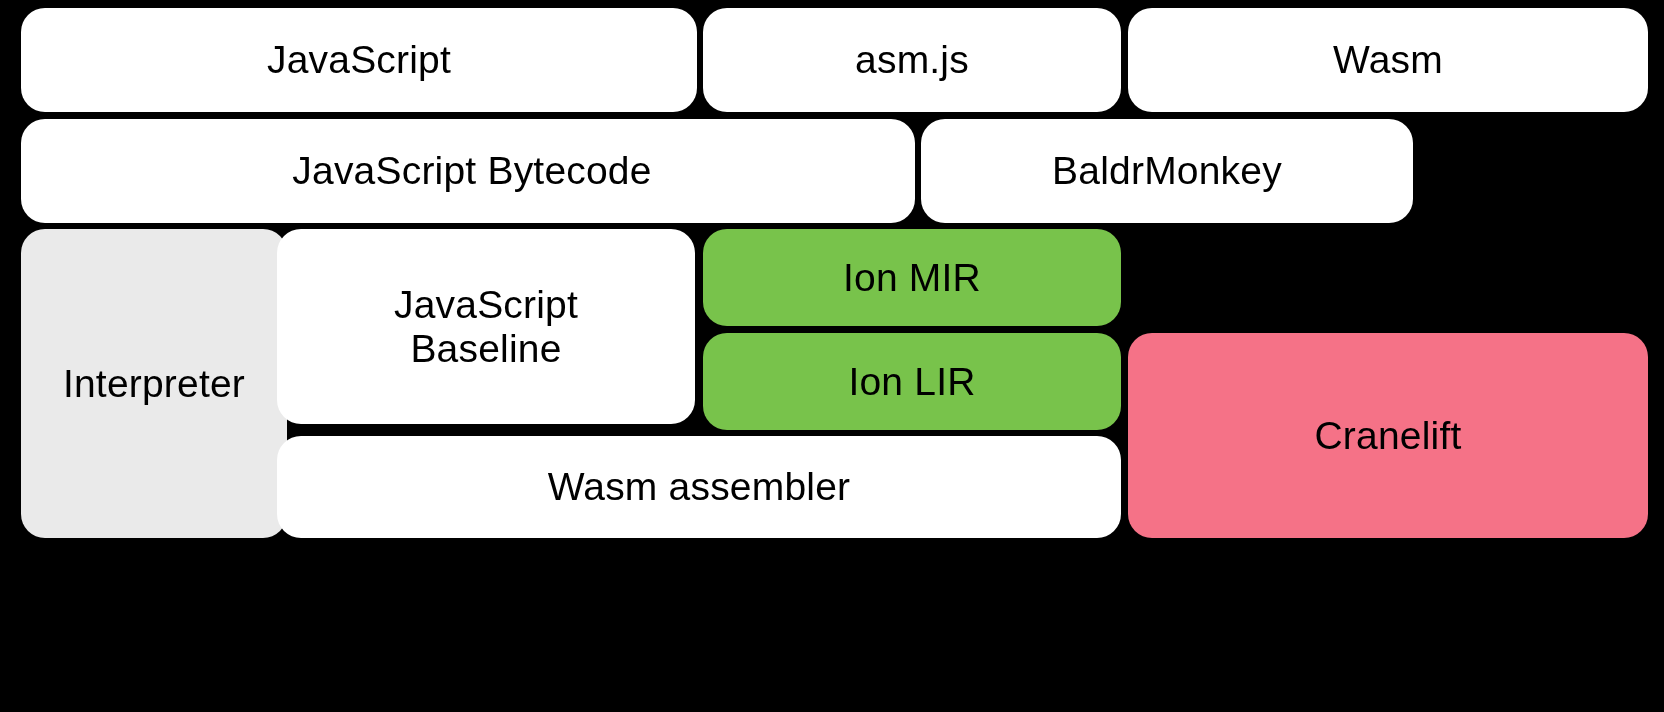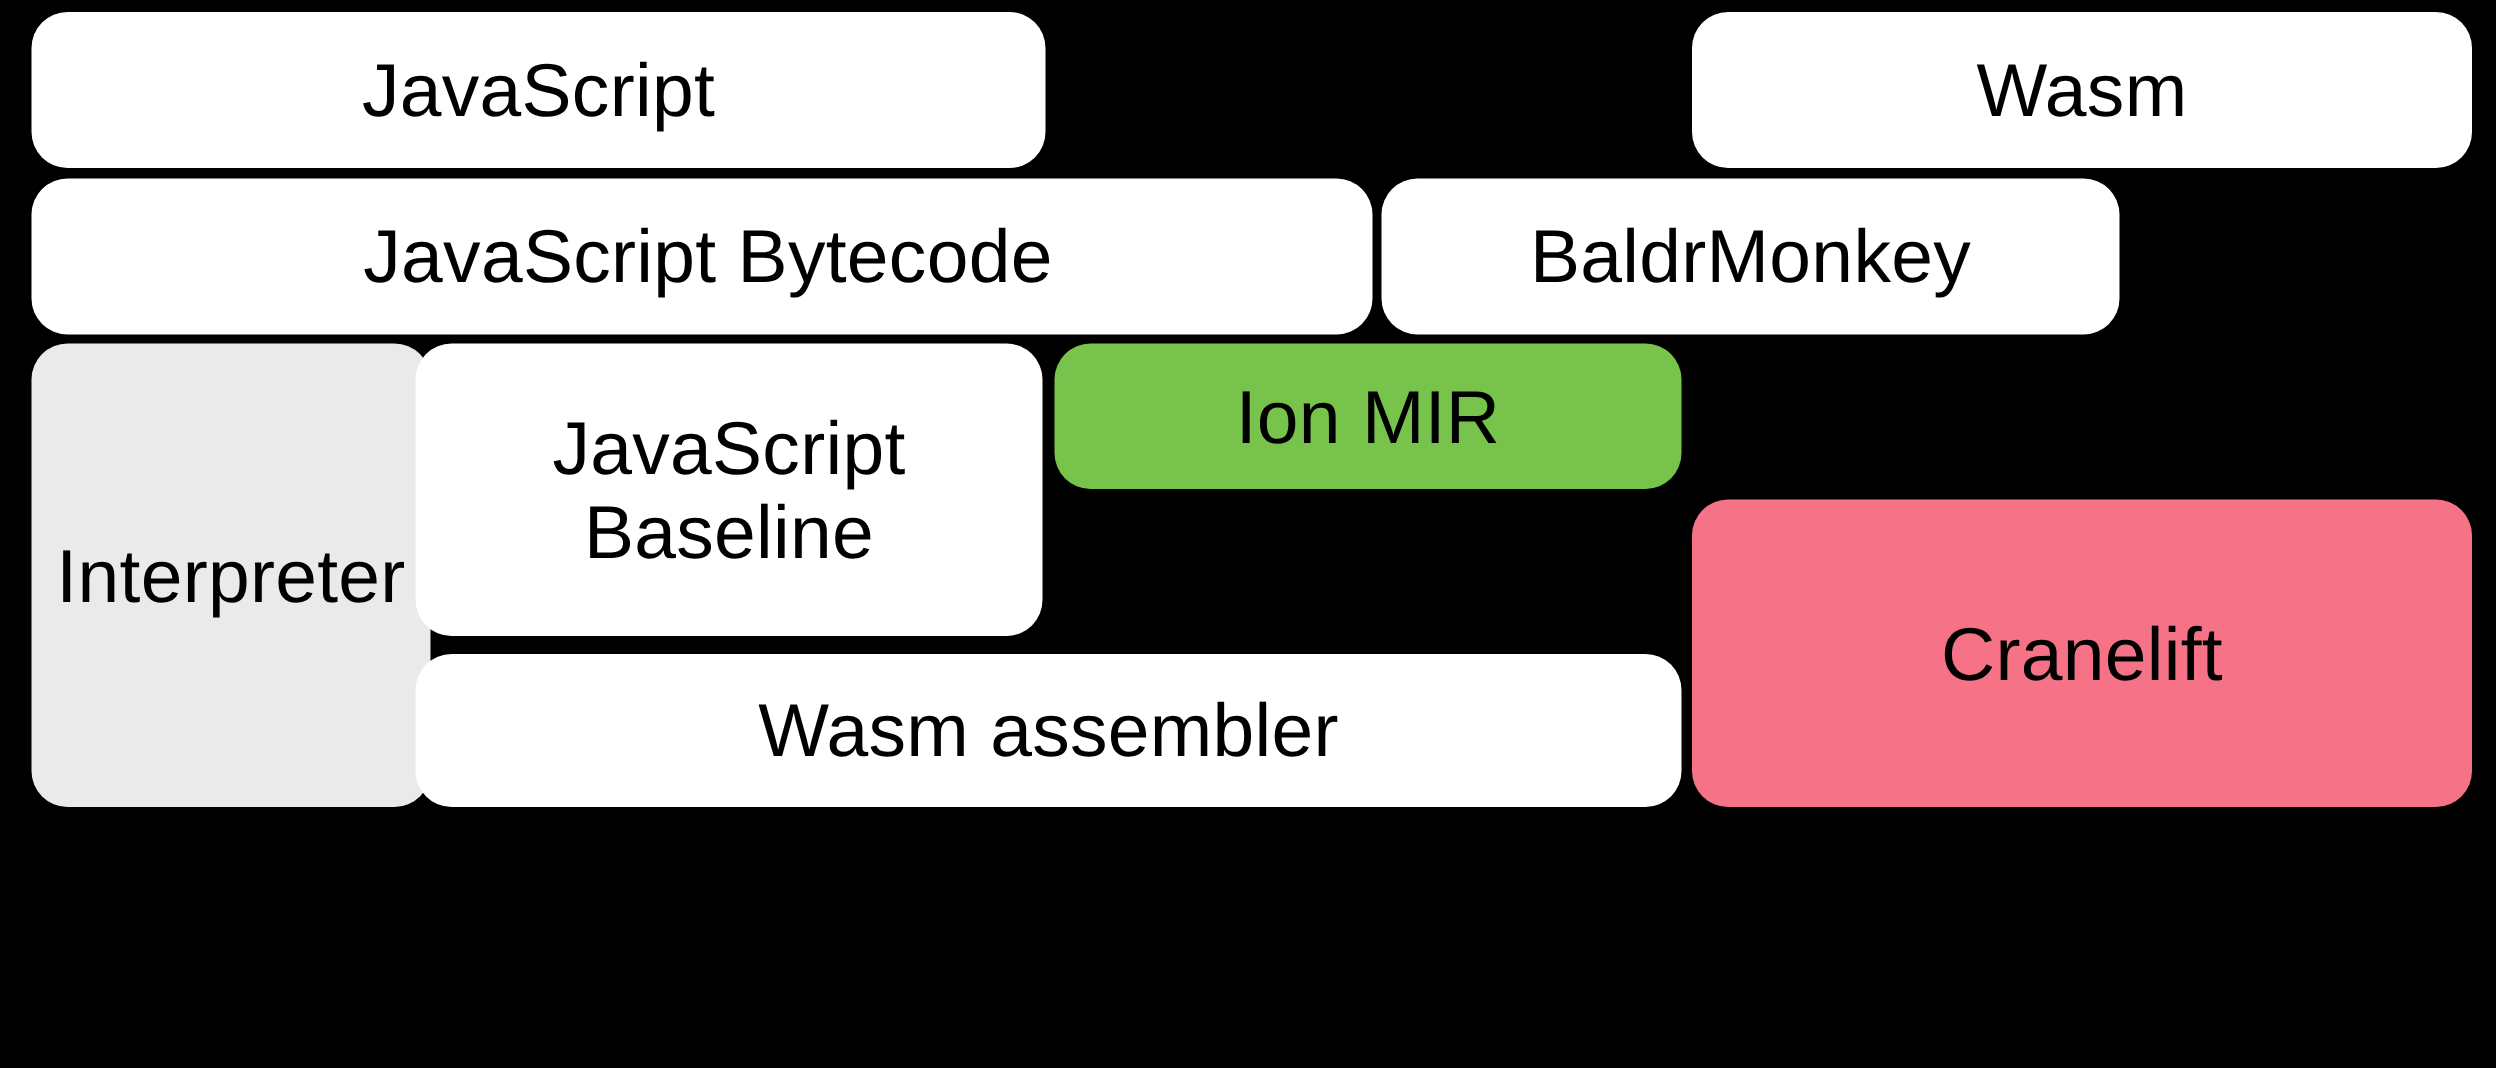--- a/index.html
+++ b/index.html
@@ -17,52 +17,54 @@
   }
   .node {
     position: absolute;
     box-sizing: border-box;
     display: flex;
     align-items: center;
     justify-content: center;
     text-align: center;
     border-radius: 24px;
     color: #000000;
-    font-size: 50px;
+    font-size: 39px;
     line-height: 1.12;
     font-weight: 400;
     letter-spacing: 0.2px;
     white-space: pre-line;
     padding: 2px 8px;
   }
   .fill-white { background: #FFFFFF; }
   .fill-gray  { background: #EAEAEA; }
   .fill-green { background: #78C34B; }
   .fill-pink  { background: #F57287; }
 </style>
 </head>
 <body>
 
 <div id="stage">
 
   <div class="node fill-white" style="left:21px; top:8px; width:676px; height:104px;">JavaScript</div>
 
+  <div class="node fill-white" style="left:703px; top:8px; width:418px; height:104px;">asm.js</div>
 
   <div class="node fill-white" style="left:1128px; top:8px; width:520px; height:104px;">Wasm</div>
 
   <div class="node fill-white" style="left:21px; top:119px; width:894px; height:104px;padding-left:16px;">JavaScript Bytecode</div>
 
   <div class="node fill-white" style="left:921px; top:119px; width:492px; height:104px;">BaldrMonkey</div>
 
   <div class="node fill-gray" style="left:21px; top:229px; width:266px; height:309px;">Interpreter</div>
 
   <div class="node fill-white" style="left:277px; top:229px; width:418px; height:195px;">JavaScript
 Baseline</div>
 
   <div class="node fill-green" style="left:703px; top:229px; width:418px; height:97px;">Ion MIR</div>
 
+  <div class="node fill-green" style="left:703px; top:333px; width:418px; height:97px;">Ion LIR</div>
 
   <div class="node fill-pink" style="left:1128px; top:333px; width:520px; height:205px;">Cranelift</div>
 
   <div class="node fill-white" style="left:277px; top:436px; width:844px; height:102px;">Wasm assembler</div>
 
 
 </div>
 
 </body></html>

